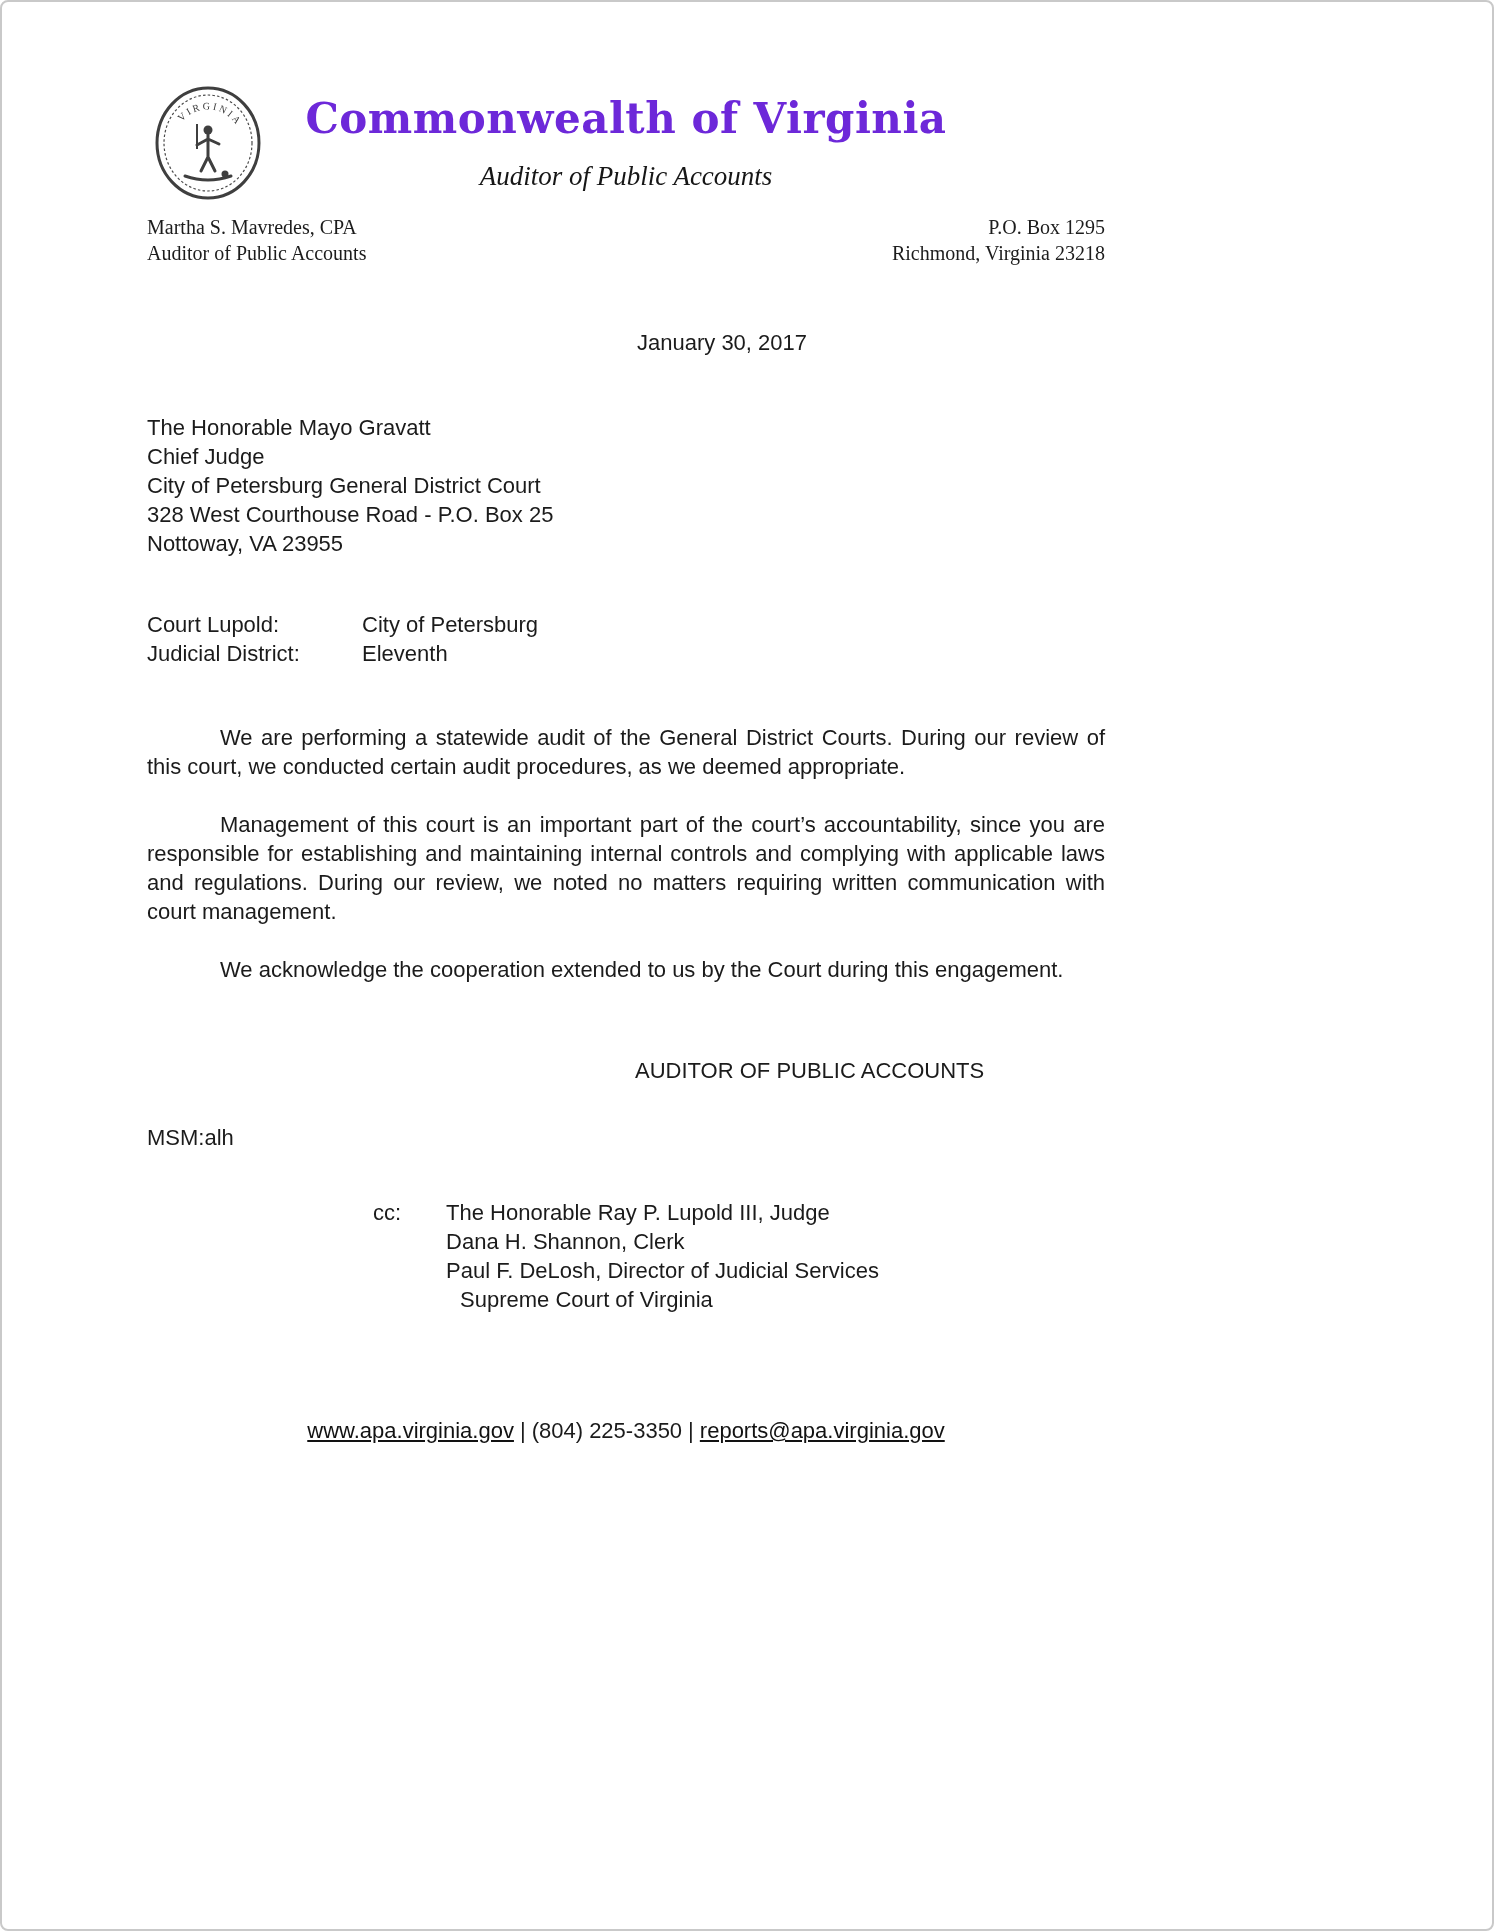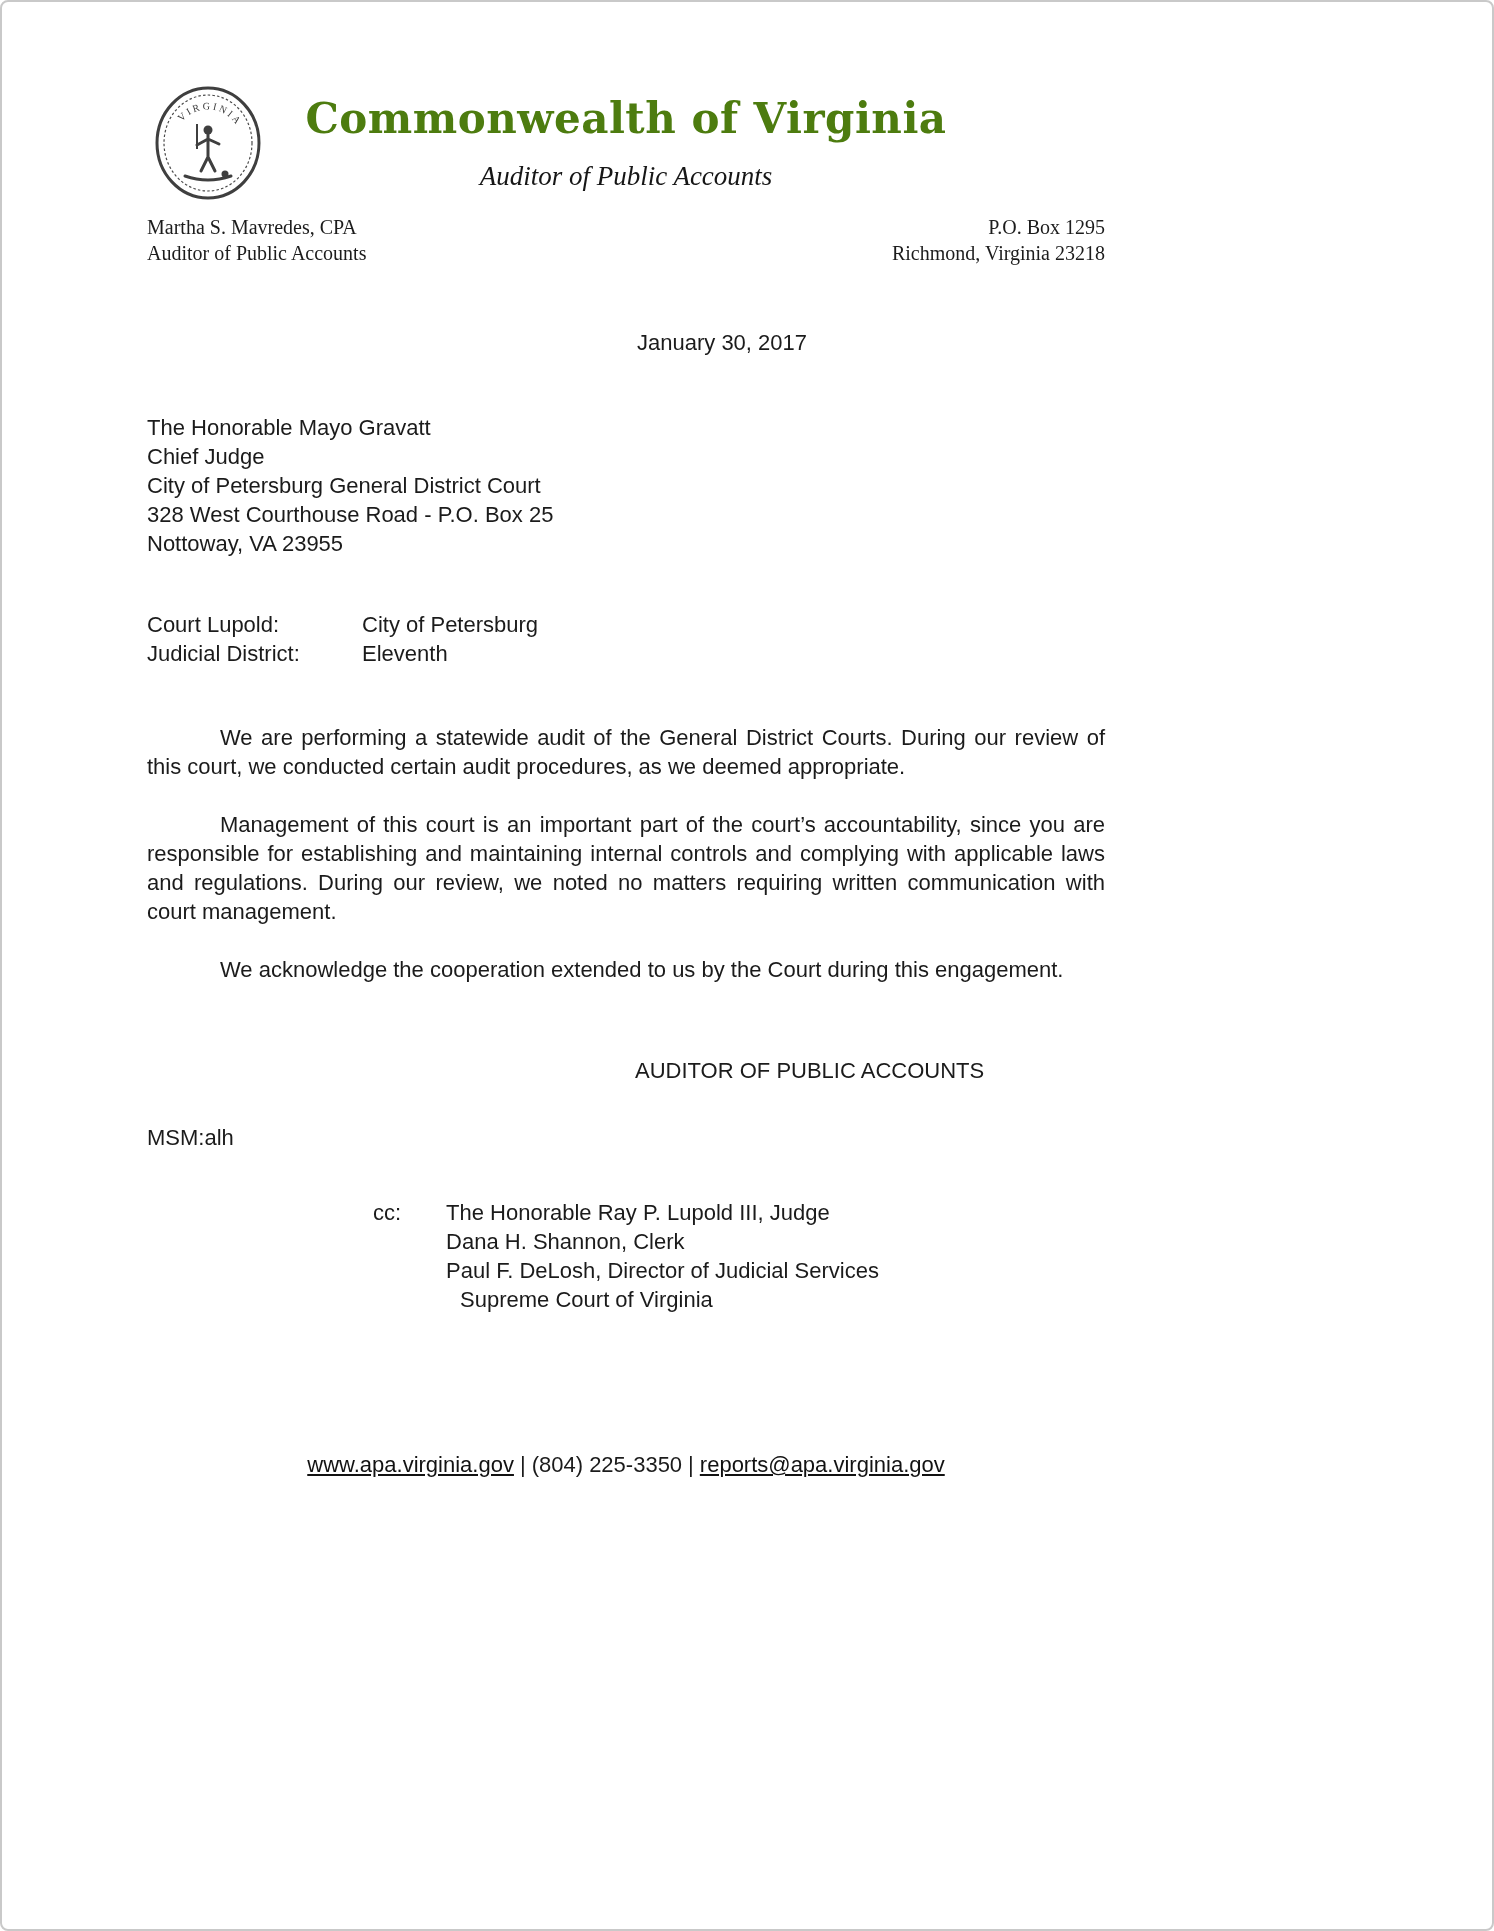--- a/index.html
+++ b/index.html
@@ -33,21 +33,21 @@
   }
   .title-block {
     padding-top: 92px;
     text-align: center;
   }
   .masthead-title {
     font-family: "DejaVu Serif", serif;
     font-weight: bold;
     font-size: 42px;
     letter-spacing: 0.5px;
-    color: #4d7c0f;
+    color: #6d28d9;
   }
   .masthead-subtitle {
     margin-top: 18px;
     font-family: "Liberation Serif", serif;
     font-style: italic;
     font-size: 27px;
     color: #161616;
   }
   .header-meta-row {
     margin-top: 22px;
@@ -85,21 +85,21 @@
     margin-top: 72px;
     margin-left: 488px;
   }
   .reference-line { margin-top: 38px; }
   .cc-block { margin-top: 46px; display: flex; justify-content: center; }
   .cc-label { width: 73px; flex: 0 0 73px; }
   .cc-extra-indent { padding-left: 14px; }
   
   .page-footer {
     position: absolute;
-    top: 1448px;
+    top: 1414px;
     left: 145px;
     width: 958px;
     text-align: center;
     font-size: 22px;
     line-height: 29px;
     color: #1b1b1b;
   }
   .footer-link {
     color: #121212;
     text-decoration: underline;

